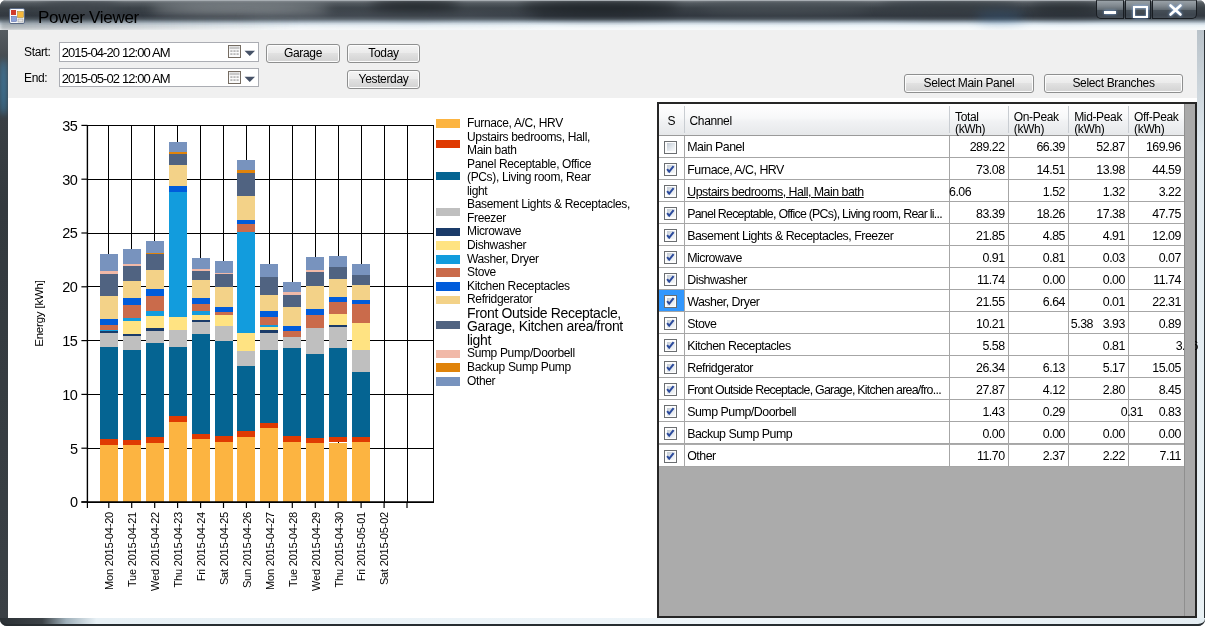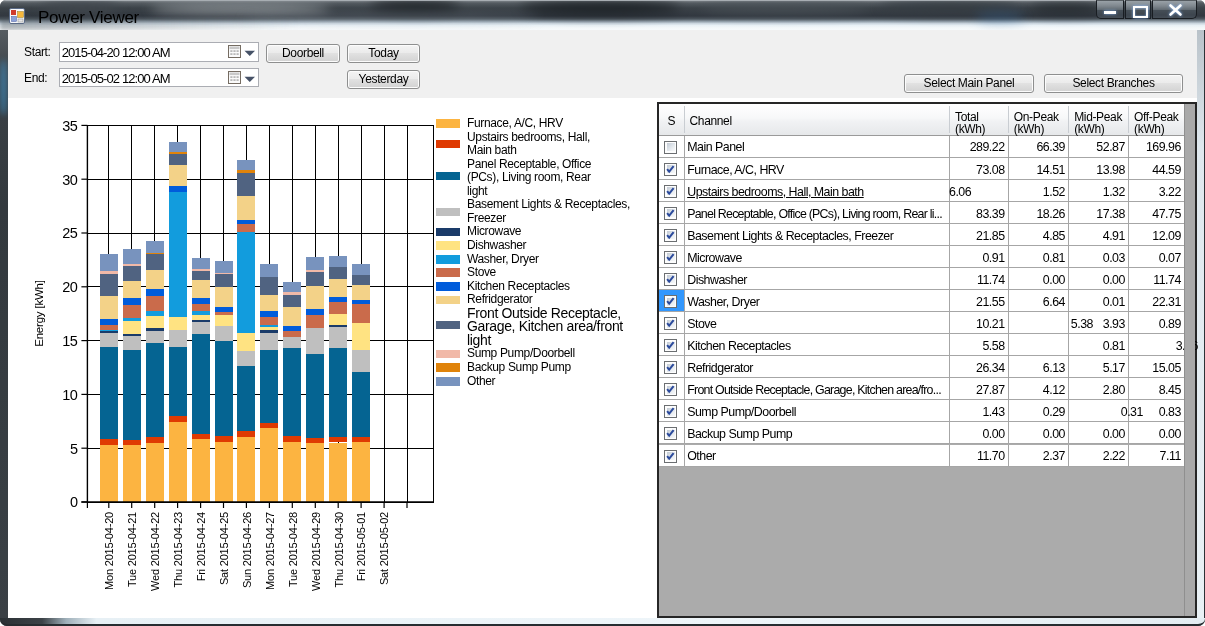--- a/index.html
+++ b/index.html
@@ -65,21 +65,21 @@
 <g fill="#b9b9b9">
 <rect x="2.3" y="5.2" width="2.2" height="1.8"></rect>
       <rect x="5.4" y="5.2" width="2.2" height="1.8"></rect>
       <rect x="8.5" y="5.2" width="2.2" height="1.8"></rect>
 <rect x="2.3" y="8.2" width="2.2" height="1.8"></rect>
       <rect x="5.4" y="8.2" width="2.2" height="1.8"></rect>
       <rect x="8.5" y="8.2" width="2.2" height="1.8"></rect>
 </g>
 <path d="M16.5 5.8 L27 5.8 L21.75 11 Z" fill="#465267"></path>
   </svg>
-<div style="position:absolute;left:266px;top:44px;width:74px;height:19px;background:linear-gradient(#f4f4f4,#ebebeb 45%,#e1e1e1 50%,#d2d2d2);border:1px solid #8e8f8f;border-radius:3px;box-sizing:border-box;box-shadow:inset 0 0 0 1px #fcfcfc;text-align:center;font-size:12px;line-height:17px;color:#000;">Doorbell</div>
+<div style="position:absolute;left:266px;top:44px;width:74px;height:19px;background:linear-gradient(#f4f4f4,#ebebeb 45%,#e1e1e1 50%,#d2d2d2);border:1px solid #8e8f8f;border-radius:3px;box-sizing:border-box;box-shadow:inset 0 0 0 1px #fcfcfc;text-align:center;font-size:12px;line-height:17px;color:#000;">Garage</div>
 <div style="position:absolute;left:347px;top:44px;width:73px;height:19px;background:linear-gradient(#f4f4f4,#ebebeb 45%,#e1e1e1 50%,#d2d2d2);border:1px solid #8e8f8f;border-radius:3px;box-sizing:border-box;box-shadow:inset 0 0 0 1px #fcfcfc;text-align:center;font-size:12px;line-height:17px;color:#000;">Today</div>
 <div style="position:absolute;left:347px;top:70px;width:73px;height:19px;background:linear-gradient(#f4f4f4,#ebebeb 45%,#e1e1e1 50%,#d2d2d2);border:1px solid #8e8f8f;border-radius:3px;box-sizing:border-box;box-shadow:inset 0 0 0 1px #fcfcfc;text-align:center;font-size:12px;line-height:17px;color:#000;">Yesterday</div>
 <div style="position:absolute;left:904px;top:74px;width:130px;height:19px;background:linear-gradient(#f4f4f4,#ebebeb 45%,#e1e1e1 50%,#d2d2d2);border:1px solid #8e8f8f;border-radius:3px;box-sizing:border-box;box-shadow:inset 0 0 0 1px #fcfcfc;text-align:center;font-size:12px;line-height:17px;color:#000;">Select Main Panel</div>
 <div style="position:absolute;left:1044px;top:74px;width:139px;height:19px;background:linear-gradient(#f4f4f4,#ebebeb 45%,#e1e1e1 50%,#d2d2d2);border:1px solid #8e8f8f;border-radius:3px;box-sizing:border-box;box-shadow:inset 0 0 0 1px #fcfcfc;text-align:center;font-size:12px;line-height:17px;color:#000;">Select Branches</div>
 <div style="position:absolute;left:8px;top:98px;width:1189px;height:520px;background:#fff;"></div>
 <svg width="1205" height="626" viewBox="0 0 1205 626" style="position:absolute;left:0;top:0;">
     <line x1="87.4" y1="502.0" x2="433.7" y2="502.0" stroke="#000" stroke-width="1" shape-rendering="crispEdges"></line>
     <line x1="87.4" y1="448.2" x2="433.7" y2="448.2" stroke="#000" stroke-width="1" shape-rendering="crispEdges"></line>
     <line x1="87.4" y1="394.4" x2="433.7" y2="394.4" stroke="#000" stroke-width="1" shape-rendering="crispEdges"></line>
     <line x1="87.4" y1="340.6" x2="433.7" y2="340.6" stroke="#000" stroke-width="1" shape-rendering="crispEdges"></line>

